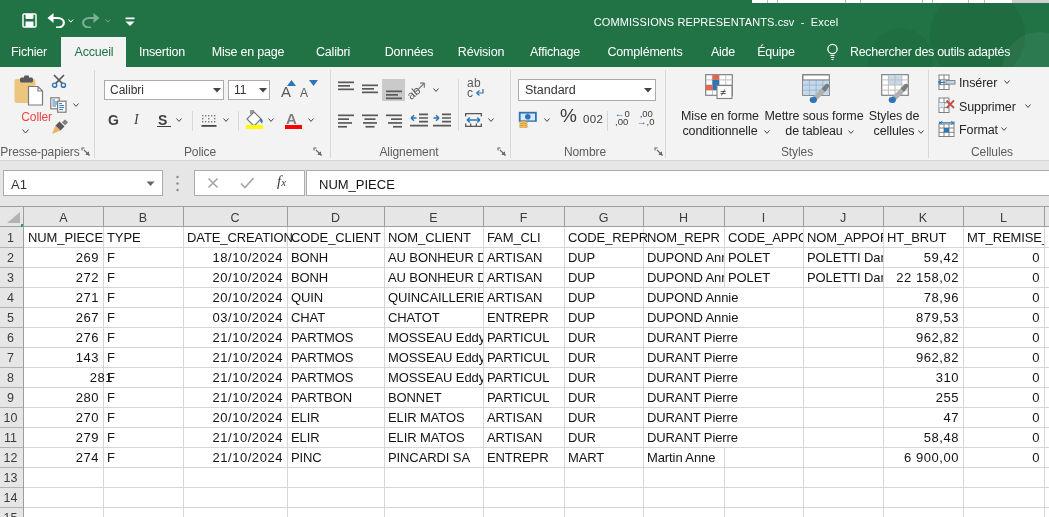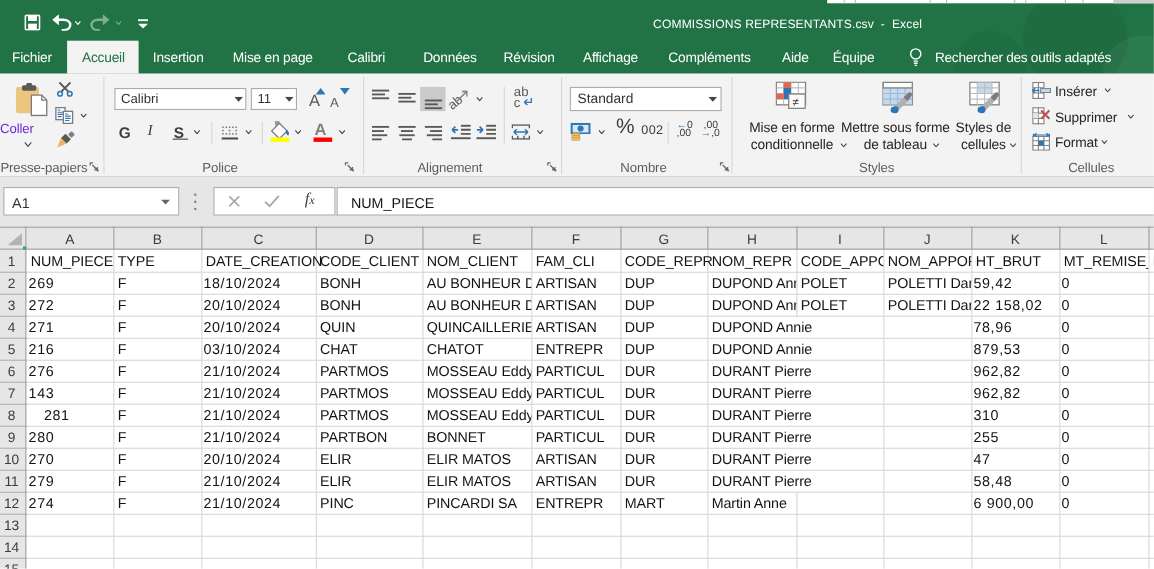--- a/index.html
+++ b/index.html
@@ -1,19 +1,19 @@
 <!DOCTYPE html>
 <html><head><meta charset="utf-8"><title>COMMISSIONS REPRESENTANTS.csv - Excel</title>
 <style>
 *{margin:0;padding:0;box-sizing:border-box}
 html,body{width:1049px;height:517px;overflow:hidden}
 body{font-family:"Liberation Sans",sans-serif;position:relative;background:#fff}
 .abs{position:absolute}
 .ct{position:absolute;font-size:13px;line-height:20px;color:#141414;white-space:nowrap;letter-spacing:-0.1px}
-.ct.r{text-align:left}
+.ct.r{text-align:right}
 .ct.d{letter-spacing:0.55px}
 .ct.c{overflow:hidden}
 .chd{position:absolute;font-size:12.5px;line-height:18px;color:#3c3c3c;text-align:center}
 .rhd{position:absolute;font-size:12.5px;color:#3c3c3c;text-align:center}
 .tab{position:absolute;top:37px;height:30px;line-height:30px;font-size:12.5px;color:#fff;text-align:center;letter-spacing:-0.2px}
 .rlab{position:absolute;top:145px;font-size:12px;color:#5d5d5d;text-align:center;letter-spacing:-0.1px}
 .rtxt{position:absolute;font-size:12px;color:#444;white-space:nowrap;letter-spacing:-0.1px}
 .combo{position:absolute;background:#fff;border:1px solid #ababab;font-size:12px;color:#333}
 </style></head>
 <body>
@@ -80,21 +80,21 @@
 <div class="abs" style="left:510px;top:70px;width:1px;height:88px;background:#d8d8d8"></div>
 <div class="abs" style="left:665px;top:70px;width:1px;height:88px;background:#d8d8d8"></div>
 <div class="abs" style="left:928px;top:70px;width:1px;height:88px;background:#d8d8d8"></div>
 <svg class="abs" style="left:13px;top:74px" width="32" height="32" viewBox="0 0 32 32">
     <rect x="1.5" y="5" width="21" height="24" rx="2" fill="#ecc57f"></rect>
     <rect x="11" y="1.5" width="5" height="3" rx="1" fill="#595959"></rect>
     <rect x="7" y="3.5" width="13" height="5" rx="1.5" fill="#595959"></rect>
     <path d="M15.5 12.5 H25 L29.5 17 V31 H15.5 Z" fill="#fff" stroke="#7b7b7b" stroke-width="1.2"></path>
     <path d="M25 12.5 V17 H29.5" fill="none" stroke="#7b7b7b" stroke-width="1.2"></path>
   </svg>
-<div class="rtxt" style="left:0;top:110px;width:52px;text-align:left;color:#6d28d9">Coller</div>
+<div class="rtxt" style="left:0;top:110px;width:52px;text-align:right;color:#ef4444">Coller</div>
 <svg class="abs" style="left:22px;top:129px" width="7" height="5">
     <path d="M0.5 0.5 L3.5 4.0 L6.5 0.5" fill="none" stroke="#444" stroke-width="1"></path>
   </svg>
 <svg class="abs" style="left:51px;top:74px" width="16" height="15" viewBox="0 0 16 15">
     <path d="M3 1 L11.2 9.3 M13 1 L4.8 9.3" stroke="#595959" stroke-width="1.7" fill="none"></path>
     <circle cx="3.6" cy="11.2" r="2.1" fill="none" stroke="#2e75b6" stroke-width="1.4"></circle>
     <circle cx="12.4" cy="11.2" r="2.1" fill="none" stroke="#2e75b6" stroke-width="1.4"></circle>
   </svg>
 <svg class="abs" style="left:50px;top:97px" width="18" height="16" viewBox="0 0 18 16">
     <rect x="0.8" y="0.8" width="8.4" height="11" fill="#fff" stroke="#7b7b7b" stroke-width="1.2"></rect>
@@ -519,21 +519,21 @@
 <div class="ct r d" style="left:26px;top:288px;width:73px">271</div>
 <div class="ct" style="left:107px;top:288px;width:76px">F</div>
 <div class="ct r d" style="left:185px;top:288px;width:98px">20/10/2024</div>
 <div class="ct" style="left:291px;top:288px;width:93px">QUIN</div>
 <div class="ct c" style="left:388px;top:288px;width:95px">QUINCAILLERIE</div>
 <div class="ct" style="left:487px;top:288px;width:77px">ARTISAN</div>
 <div class="ct" style="left:568px;top:288px;width:75px">DUP</div>
 <div class="ct" style="left:647px;top:288px;width:170px">DUPOND Annie</div>
 <div class="ct r d" style="left:885px;top:288px;width:74px">78,96</div>
 <div class="ct r d" style="left:965px;top:288px;width:75px">0</div>
-<div class="ct r d" style="left:26px;top:308px;width:73px">216</div>
+<div class="ct r d" style="left:26px;top:308px;width:73px">267</div>
 <div class="ct" style="left:107px;top:308px;width:76px">F</div>
 <div class="ct r d" style="left:185px;top:308px;width:98px">03/10/2024</div>
 <div class="ct" style="left:291px;top:308px;width:93px">CHAT</div>
 <div class="ct" style="left:388px;top:308px;width:95px">CHATOT</div>
 <div class="ct" style="left:487px;top:308px;width:77px">ENTREPR</div>
 <div class="ct" style="left:568px;top:308px;width:75px">DUP</div>
 <div class="ct" style="left:647px;top:308px;width:170px">DUPOND Annie</div>
 <div class="ct r d" style="left:885px;top:308px;width:74px">879,53</div>
 <div class="ct r d" style="left:965px;top:308px;width:75px">0</div>
 <div class="ct r d" style="left:26px;top:328px;width:73px">276</div>

